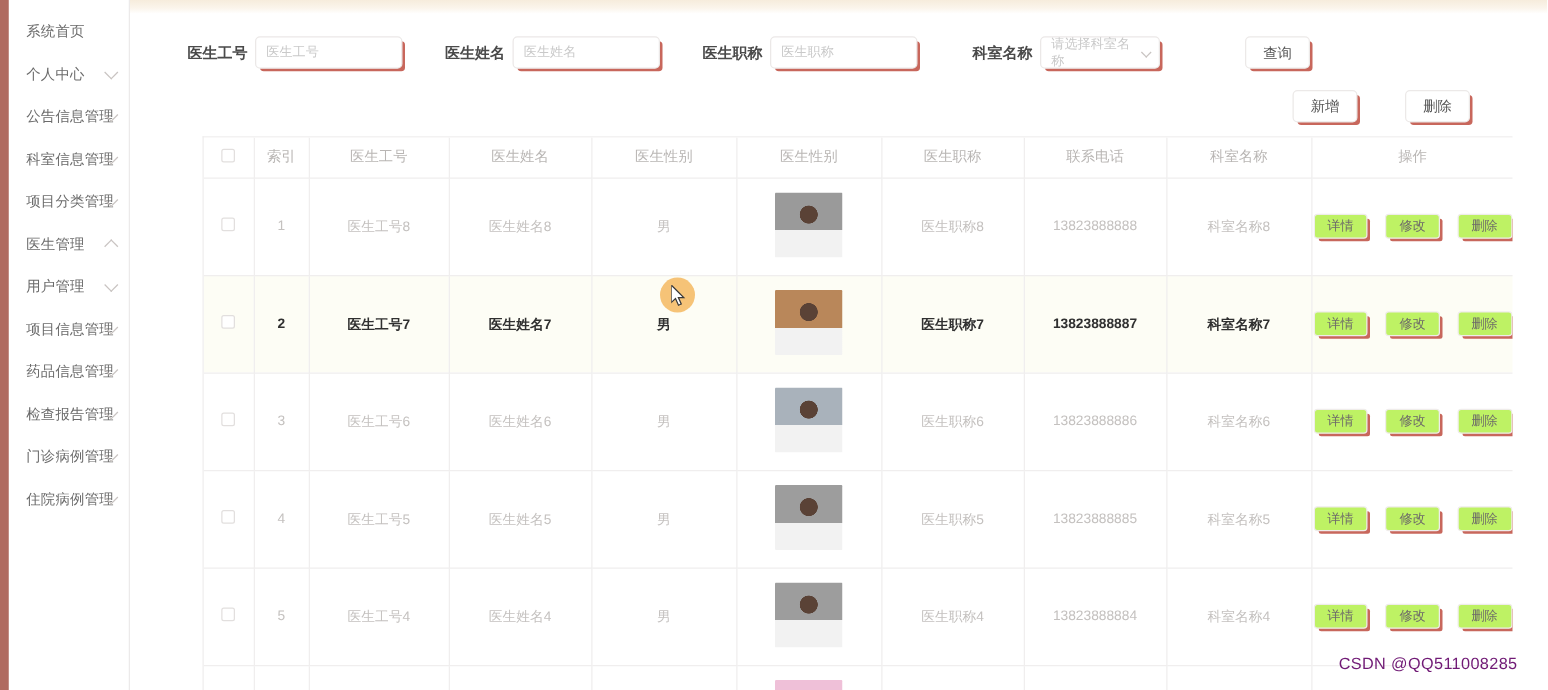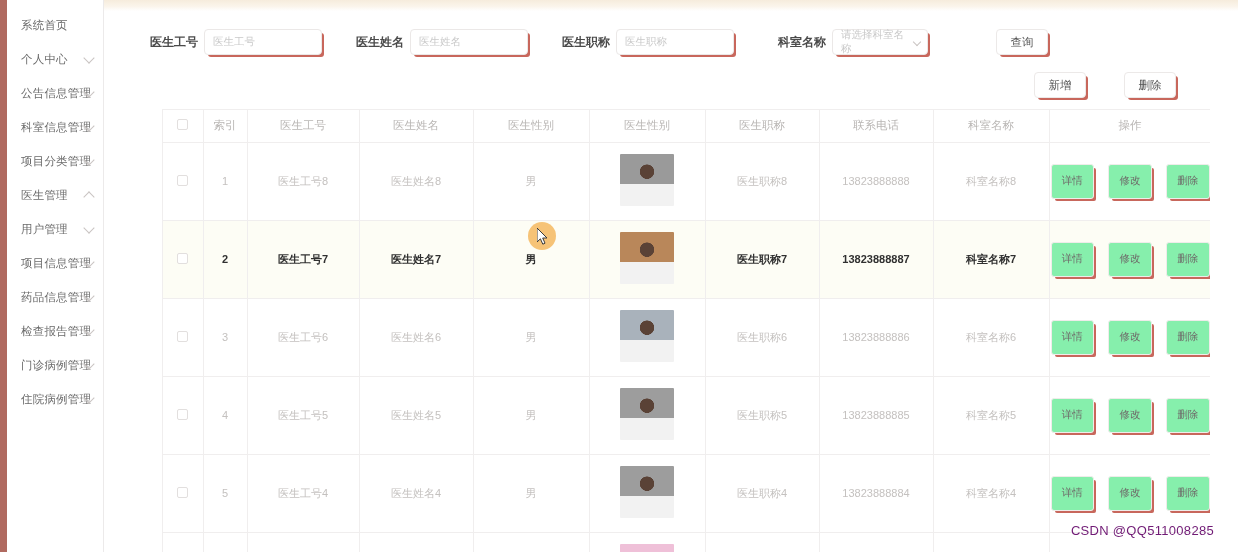--- a/index.html
+++ b/index.html
@@ -216,22 +216,22 @@
   .ops {
     display: flex;
     align-items: center;
     justify-content: center;
     gap: 14px;
   }
   .opbtn {
     display: inline-flex;
     align-items: center;
     justify-content: center;
-    width: 46px; height: 35px;
-    background: #86efac;
+    width: 46px; height: 20px;
+    background: #bef264;
     border: 1px solid #efecea;
     border-radius: 3px;
     box-shadow: 3px 3px 0 -1px #c8675c;
     font-size: 10.5px;
     color: #6e6b69;
     cursor: pointer;
   }
   tr.row-hover .opbtn { color: #6e6b69; font-weight: normal; }
 
   

